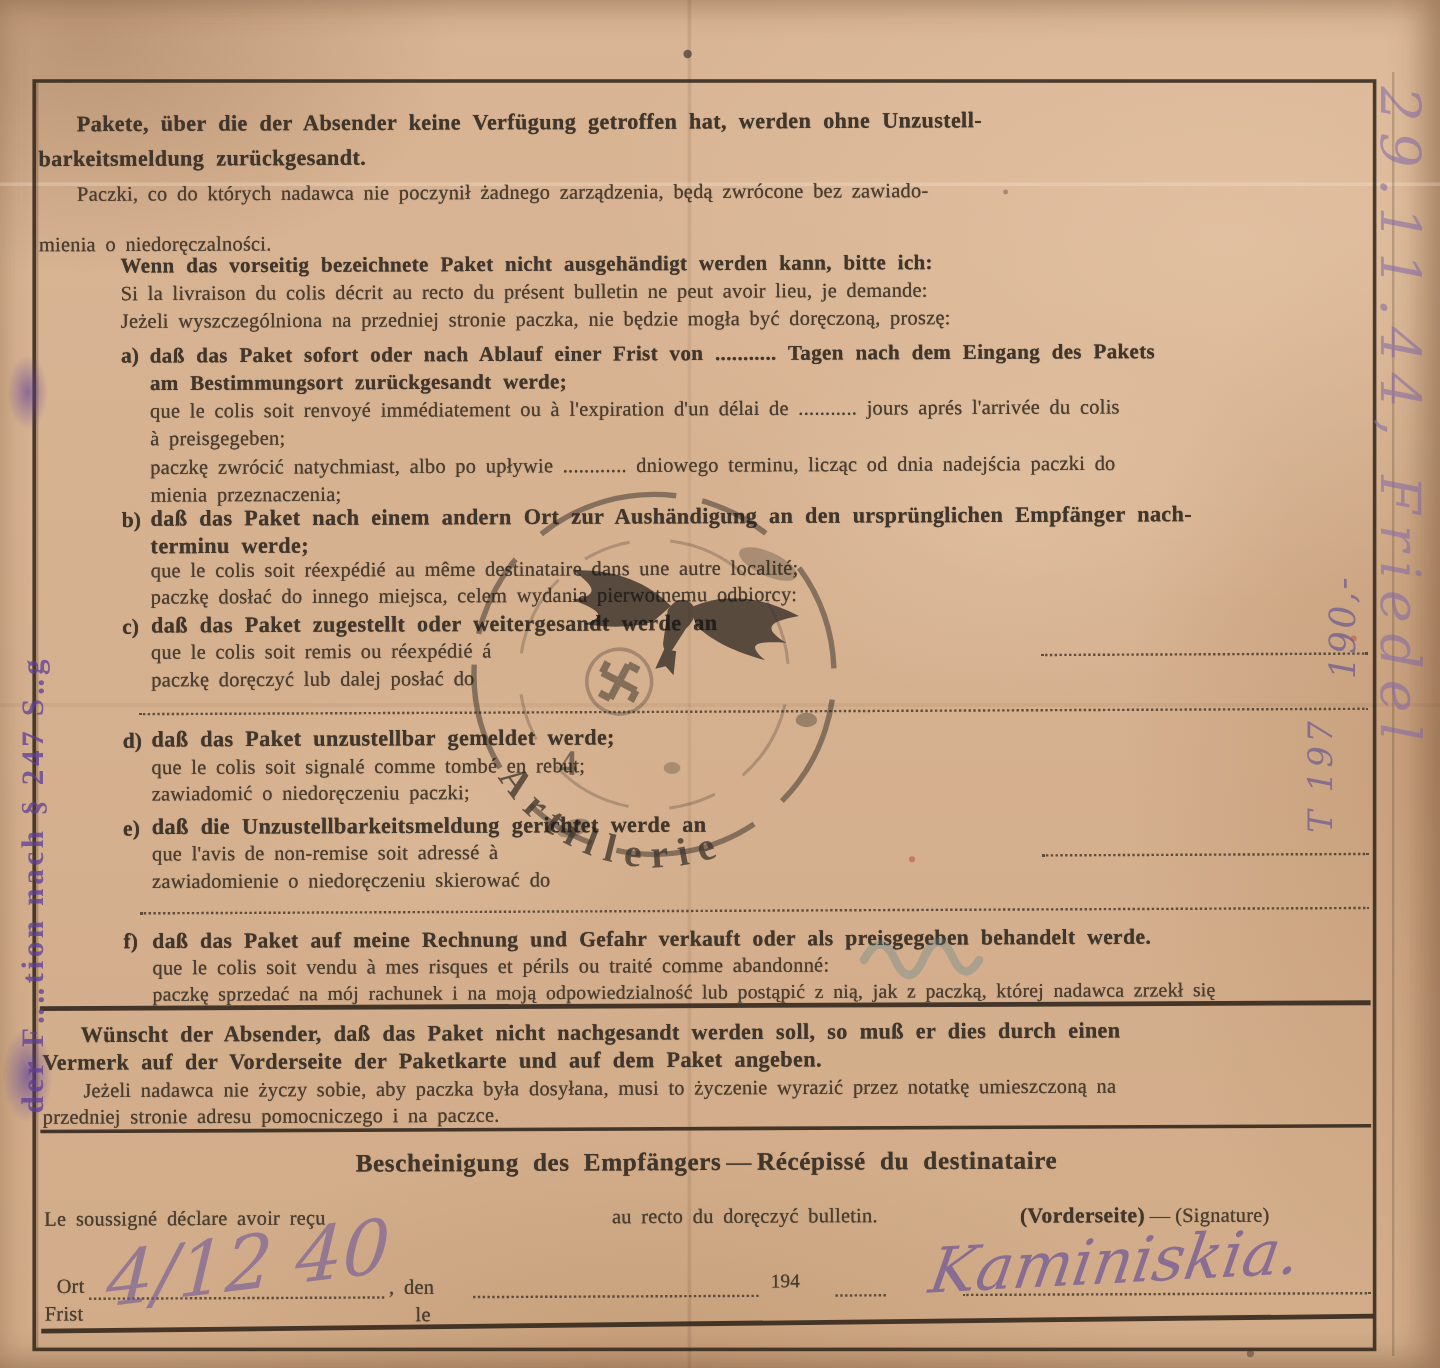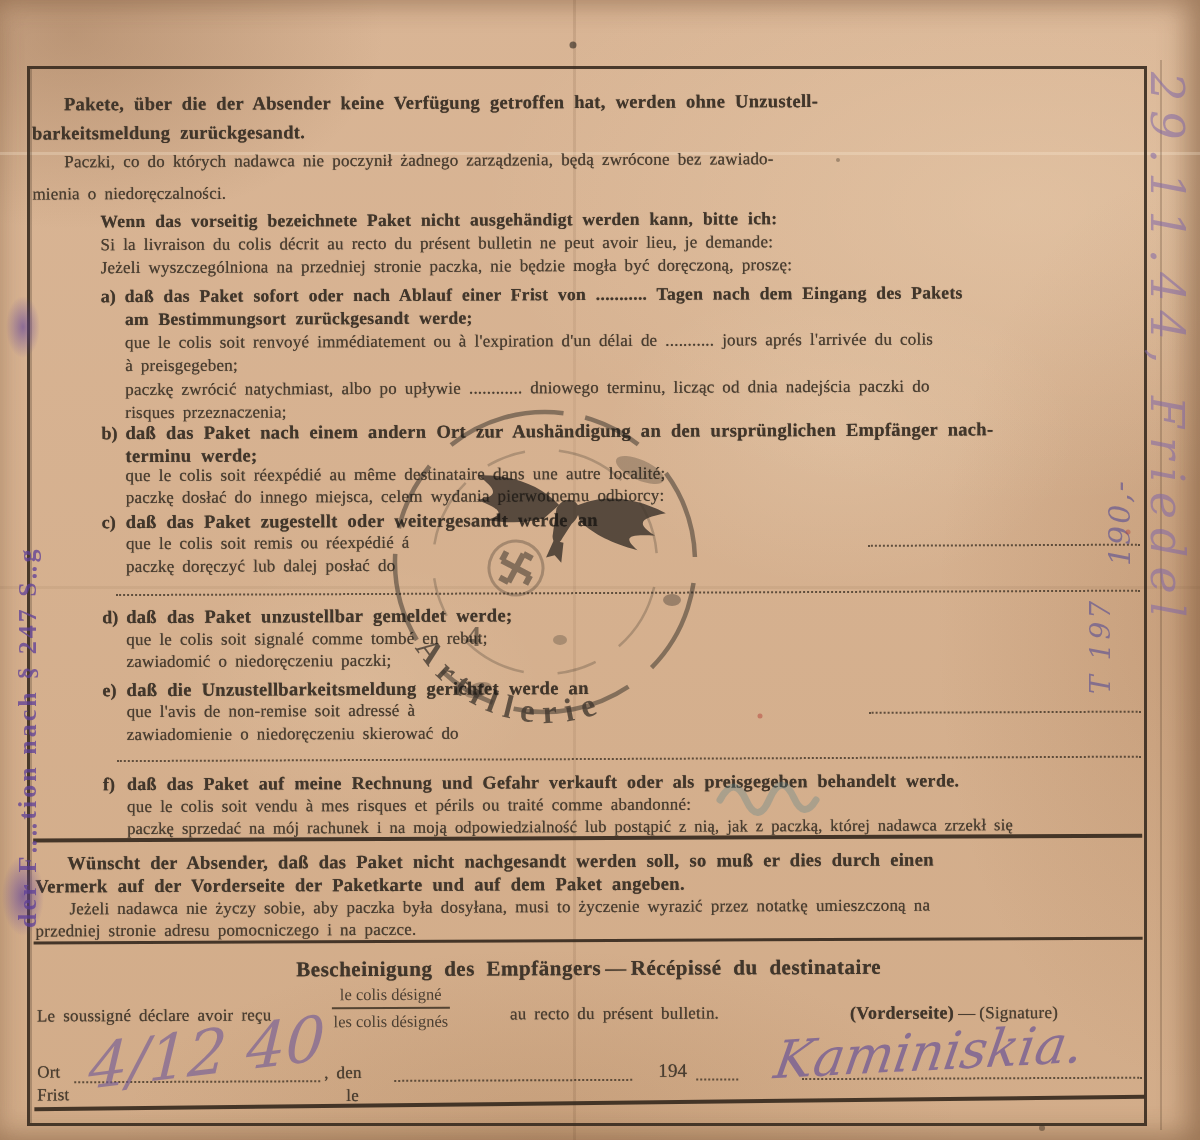--- a/index.html
+++ b/index.html
@@ -52,33 +52,33 @@
 <div class="crease-h" style="top:152px"></div>
 <div class="crease-h" style="top:586px;background:rgba(104,72,46,.08)"></div>
 <div class="edge-line"></div>
 <div class="frame"></div>
 
 <div class="content">
 
   <div class="t de" style="left:66px;top:92px">Pakete, über die der Absender keine Verfügung getroffen hat, werden ohne Unzustell-</div>
   <div class="t de" style="left:34px;top:121px">barkeitsmeldung zurückgesandt.</div>
   <div class="t rg" style="left:66px;top:150px">Paczki, co do których nadawca nie poczynił żadnego zarządzenia, będą zwrócone bez zawiado-</div>
-  <div class="t rg" style="left:34px;top:182px">mienia o niedoręczalności.</div>
+  <div class="t rg" style="left:34px;top:192px">mienia o niedoręczalności.</div>
 
   <div class="t de" style="left:102px;top:209px;font-size:17.5px">Wenn das vorseitig bezeichnete Paket nicht ausgehändigt werden kann, bitte ich:</div>
   <div class="t rg" style="left:102px;top:233px">Si la livraison du colis décrit au recto du présent bulletin ne peut avoir lieu, je demande:</div>
   <div class="t rg" style="left:102px;top:256px">Jeżeli wyszczególniona na przedniej stronie paczka, nie będzie mogła być doręczoną, proszę:</div>
 
   <div class="t m" style="left:102px;top:284px">a)</div>
   <div class="t de" style="left:126px;top:284px;font-size:17.5px">daß das Paket sofort oder nach Ablauf einer Frist von ........... Tagen nach dem Eingang des Pakets</div>
   <div class="t de" style="left:126px;top:307px;font-size:17.5px">am Bestimmungsort zurückgesandt werde;</div>
   <div class="t rg" style="left:126px;top:331px">que le colis soit renvoyé immédiatement ou à l'expiration d'un délai de ........... jours aprés l'arrivée du colis</div>
   <div class="t rg" style="left:126px;top:354px">à preisgegeben;</div>
   <div class="t rg" style="left:126px;top:378px">paczkę zwrócić natychmiast, albo po upływie ............ dniowego terminu, licząc od dnia nadejścia paczki do</div>
-  <div class="t rg" style="left:126px;top:401px">risques przeznaczenia;</div>
+  <div class="t rg" style="left:126px;top:401px">mienia przeznaczenia;</div>
 
   <div class="t m" style="left:102px;top:421px">b)</div>
   <div class="t de" style="left:126px;top:421px">daß das Paket nach einem andern Ort zur Aushändigung an den ursprünglichen Empfänger nach-</div>
   <div class="t de" style="left:126px;top:444px">terminu werde;</div>
   <div class="t rg" style="left:126px;top:464px">que le colis soit réexpédié au même destinataire dans une autre localité;</div>
   <div class="t rg" style="left:126px;top:486px">paczkę dosłać do innego miejsca, celem wydania pierwotnemu odbiorcy:</div>
 
   <div class="t m" style="left:102px;top:510px">c)</div>
   <div class="t de" style="left:126px;top:510px">daß das Paket zugestellt oder weitergesandt werde an</div>
   <div class="t rg" style="left:126px;top:532px">que le colis soit remis ou réexpédié á</div>
@@ -111,38 +111,34 @@
   <div class="t rg" style="left:34px;top:919px">przedniej stronie adresu pomocniczego i na paczce.</div>
 
   <div class="rule" style="left:32px;top:939px;width:1109px;height:3px"></div>
 
   <div class="t" style="left:0;top:956px;width:1174px;text-align:center">
     <span class="title">Bescheinigung des Empfängers</span>
     <span class="title" style="font-weight:400">—</span>
     <span class="title" style="font-weight:600">Récépissé du destinataire</span>
   </div>
   <div class="t rg" style="left:35px;top:1004px">Le soussigné déclare avoir reçu</div>
-  <div class="frac" style="left:330px;top:984px">
-    <span class="top">le colis désigné</span>
-    <span class="bot">les colis désignés</span>
-  </div>
-  <div class="t rg" style="left:508px;top:1004px">au recto du présent bulletin.</div>
+  <div class="t rg" style="left:508px;top:1004px">au recto du doręczyć bulletin.</div>
   <div class="t" style="left:848px;top:1004px">
     <span class="de" style="font-size:18px">(Vorderseite)</span>
     <span class="rg">—</span>
     <span class="rg">(Signature)</span>
   </div>
 
-  <div class="t rg" style="left:35px;top:1060px">Ort</div>
+  <div class="t rg" style="left:45px;top:1060px">Ort</div>
   <div class="t rg" style="left:35px;top:1083px">Frist</div>
   <div class="dots" style="left:72px;top:1078px;width:246px"></div>
   <div class="t rg" style="left:322px;top:1062px">, den</div>
   <div class="t rg" style="left:344px;top:1085px">le</div>
   <div class="dots" style="left:392px;top:1078px;width:238px"></div>
-  <div class="t rg" style="left:656px;top:1060px;font-size:19px">194</div>
+  <div class="t rg" style="left:640px;top:1060px;font-size:16px">194</div>
   <div class="dots" style="left:694px;top:1078px;width:42px"></div>
   <div class="dots" style="left:800px;top:1078px;width:340px"></div>
   <div class="rule" style="left:32px;top:1101px;width:1110px;height:4px;transform:rotate(-0.4deg)"></div>
 </div>
 
 <div class="vtext" style="left:8px;top:928px;transform:rotate(-90deg);font-weight:700;font-size:26px;letter-spacing:3px;color:rgba(92,62,152,.75);font-family:'Liberation Serif',serif">der F‥‥tion nach § 247 S‥g</div>
 <div class="blob" style="left:6px;top:296px;width:34px;height:62px;background:radial-gradient(closest-side,rgba(92,62,152,.6),rgba(92,62,152,0));"></div>
 <div class="blob" style="left:2px;top:856px;width:42px;height:80px;background:radial-gradient(closest-side,rgba(92,62,152,.65),rgba(92,62,152,0));"></div>
 
 <div class="vtext hw" style="left:1194px;top:72px;transform:rotate(90deg);font-size:46px;letter-spacing:9px;color:rgba(128,102,168,.55)">29.11.44, Friedel</div>

